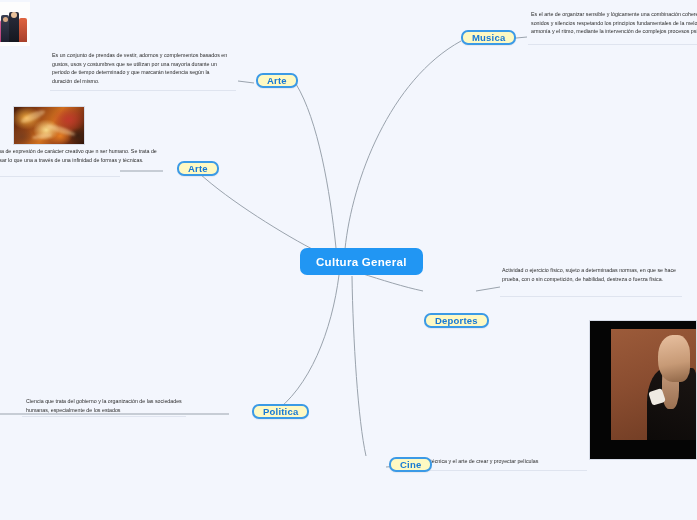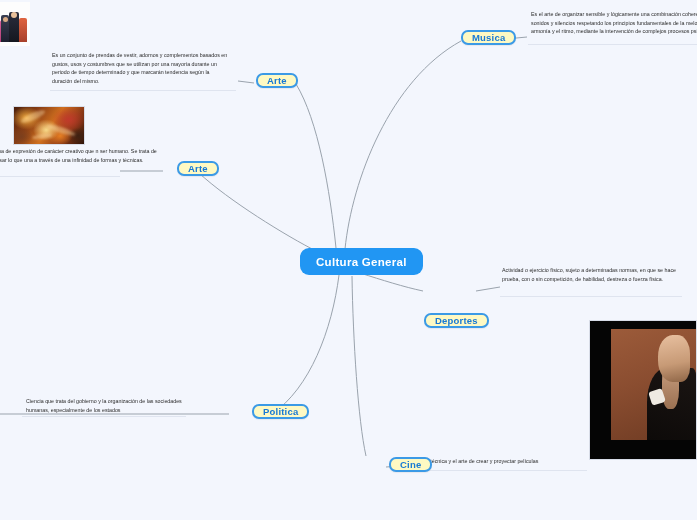--- a/index.html
+++ b/index.html
@@ -177,21 +177,21 @@
 
       <path d="M506,39 L527,37"></path>
       <path d="M254,83 L238,81"></path>
       <path d="M163,171 L120,171"></path>
       <path d="M476,291 L500,287"></path>
       <path d="M229,414 L0,414"></path>
       <path d="M386,467 L414,465"></path>
     </g>
   </svg>
 
-  <div class="node-root" style="left:300px; top:248px;border-radius:9px;">
+  <div class="node-root" style="left:300px; top:248px;">
     <span>Cultura General</span>
   </div>
 
   <div class="node" style="left:461px; top:30px;">
     <span>Musica</span>
   </div>
 
   <div class="node" style="left:256px; top:73px;">
     <span>Arte</span>
   </div>

